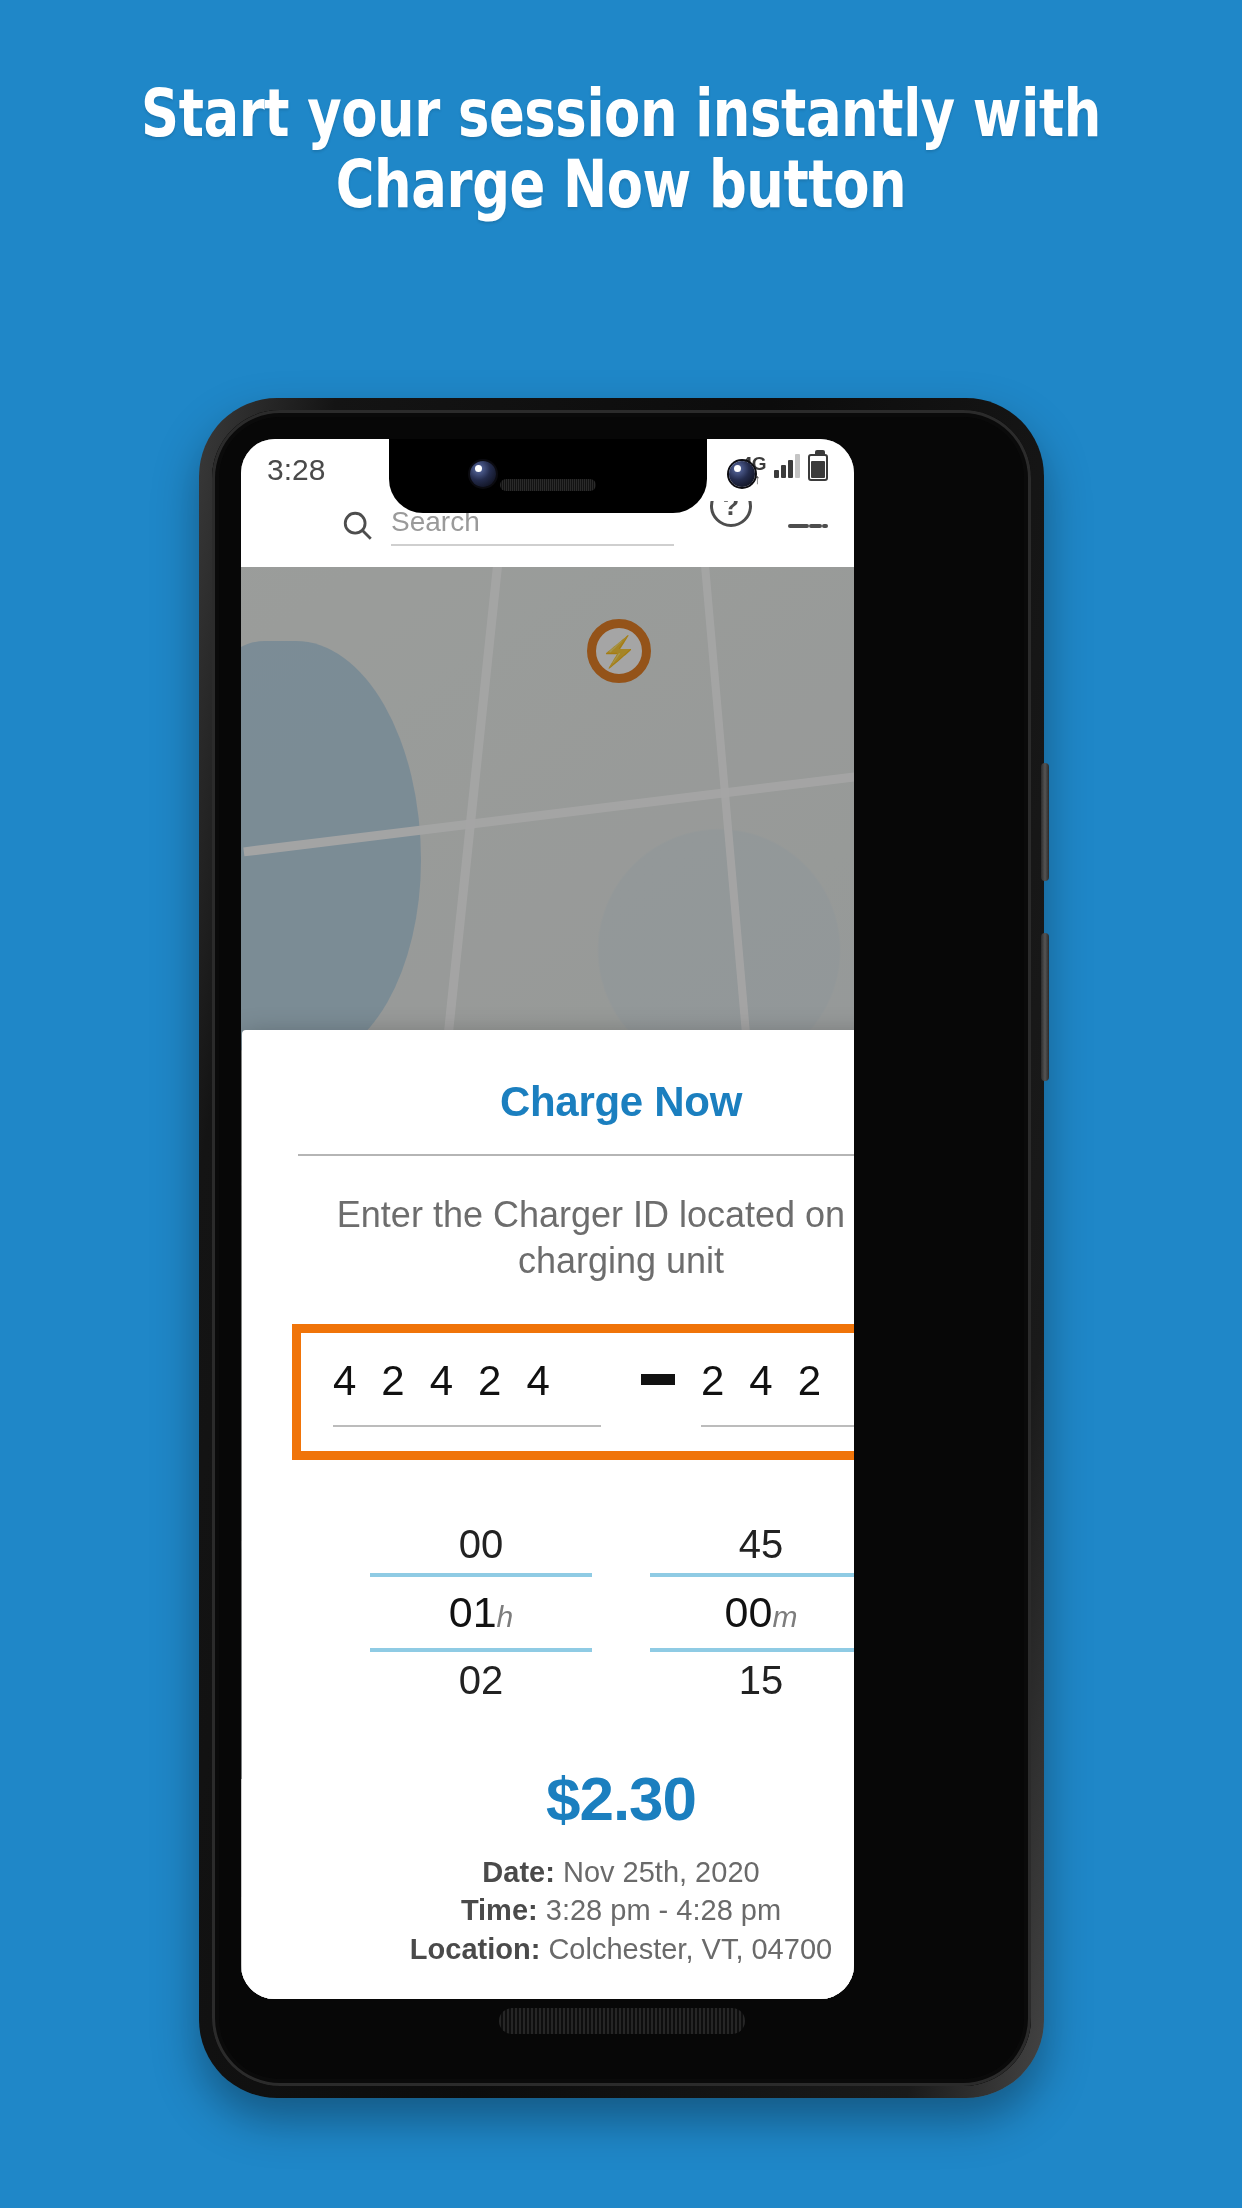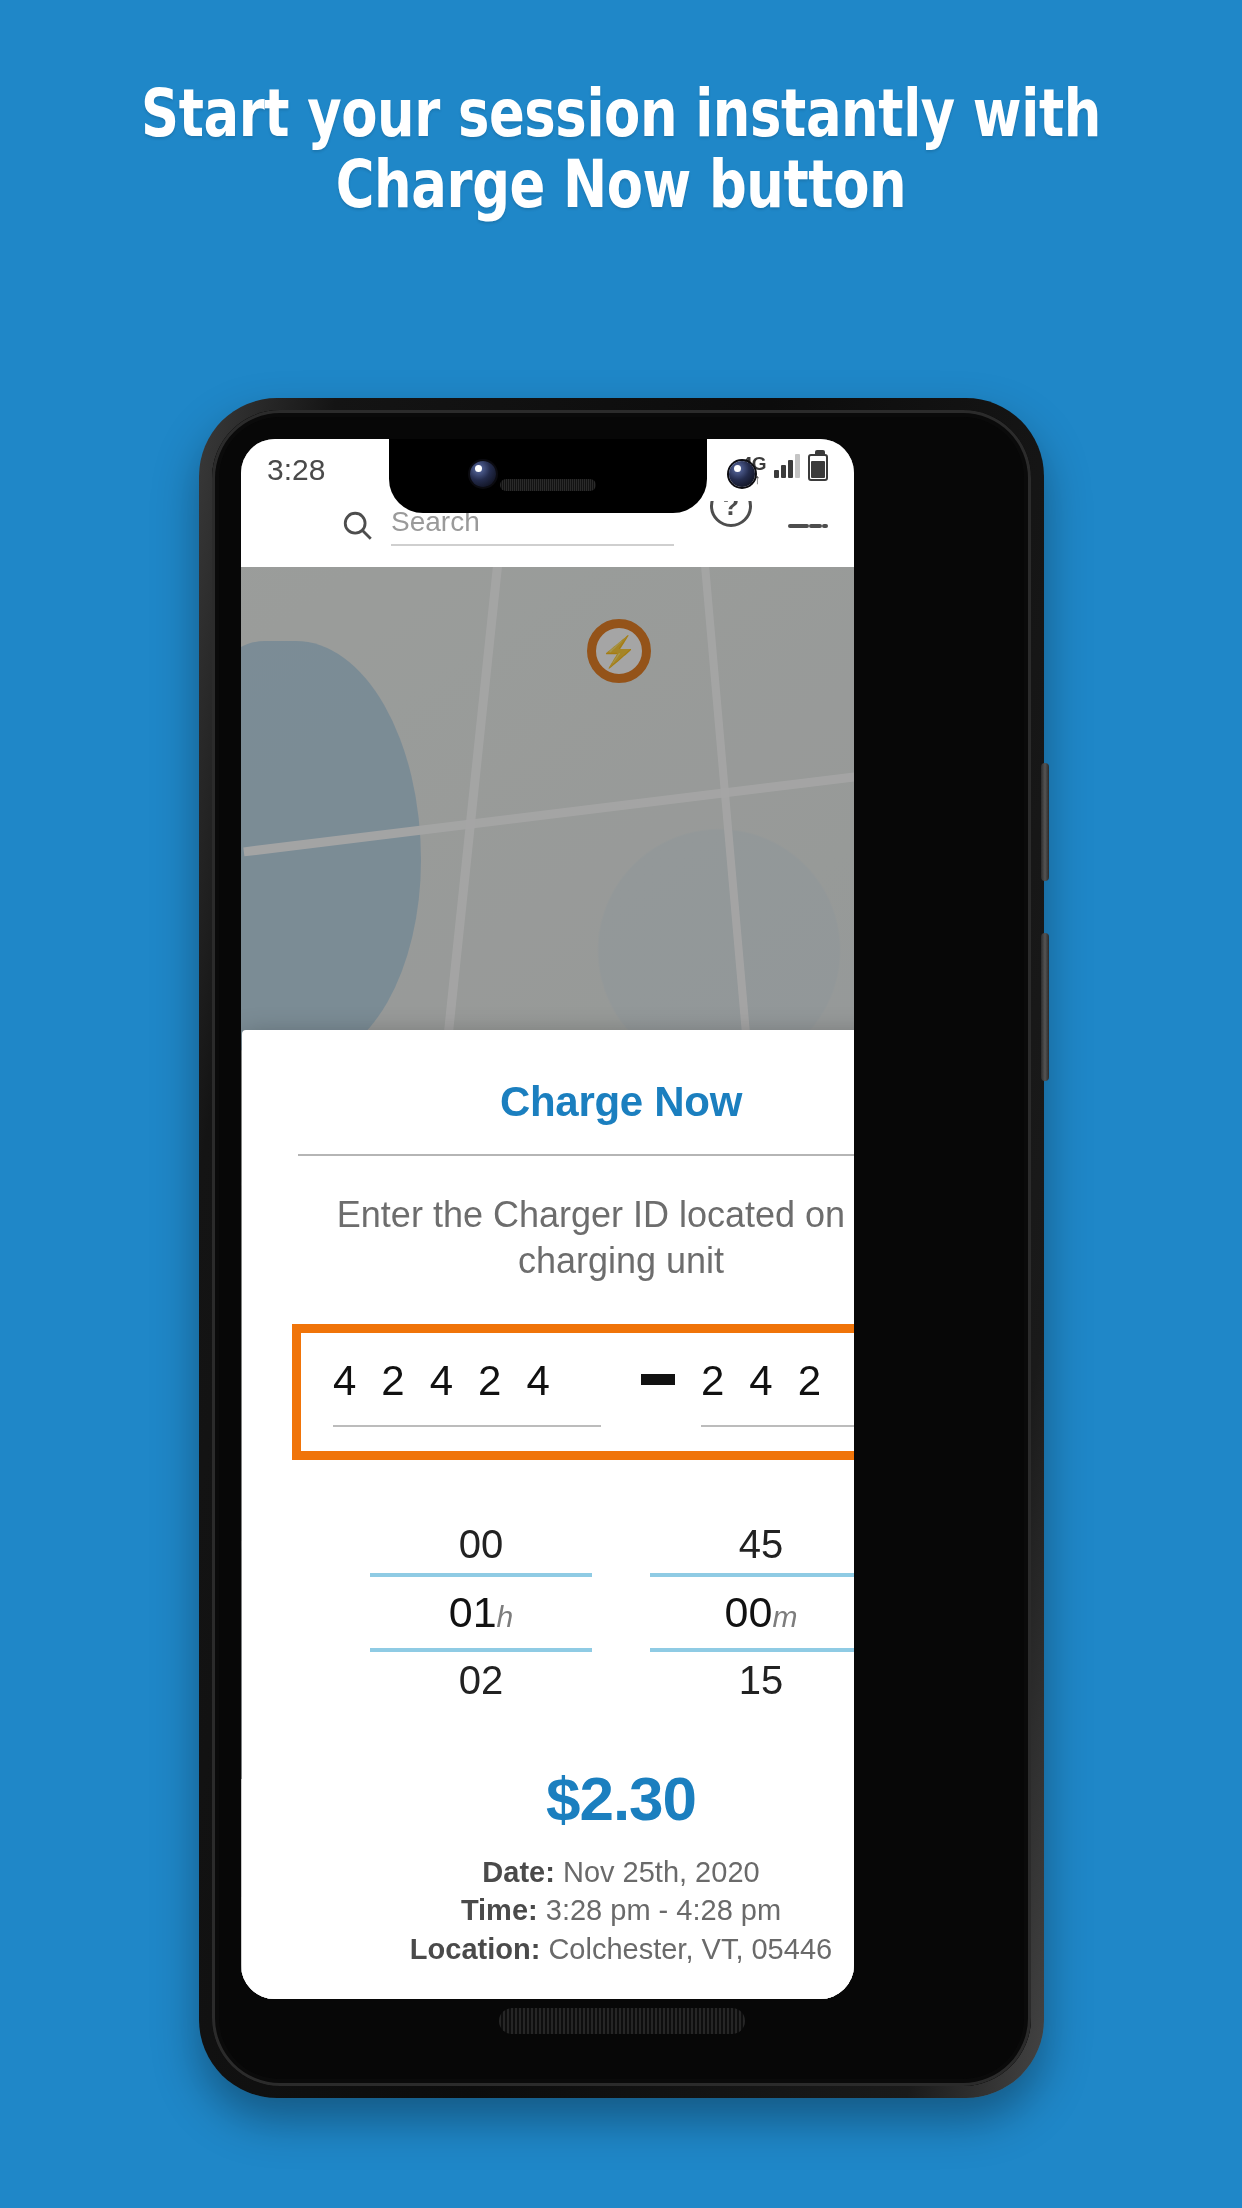--- a/index.html
+++ b/index.html
@@ -475,21 +475,21 @@
           <div class="row">
             <b>Date:</b>
             <span>Nov 25th, 2020</span>
           </div>
           <div class="row">
             <b>Time:</b>
             <span>3:28 pm - 4:28 pm</span>
           </div>
           <div class="row">
             <b>Location:</b>
-            <span>Colchester, VT, 05446</span>
+            <span>Colchester, VT, 04700</span>
           </div>
         </div>
 
         <div class="pay-wrap">
           <button class="pay-btn">CONFIRM &amp; PAY</button>
         </div>
       </div>
 
       <div class="androidnav">
         <div class="nav-recent">

